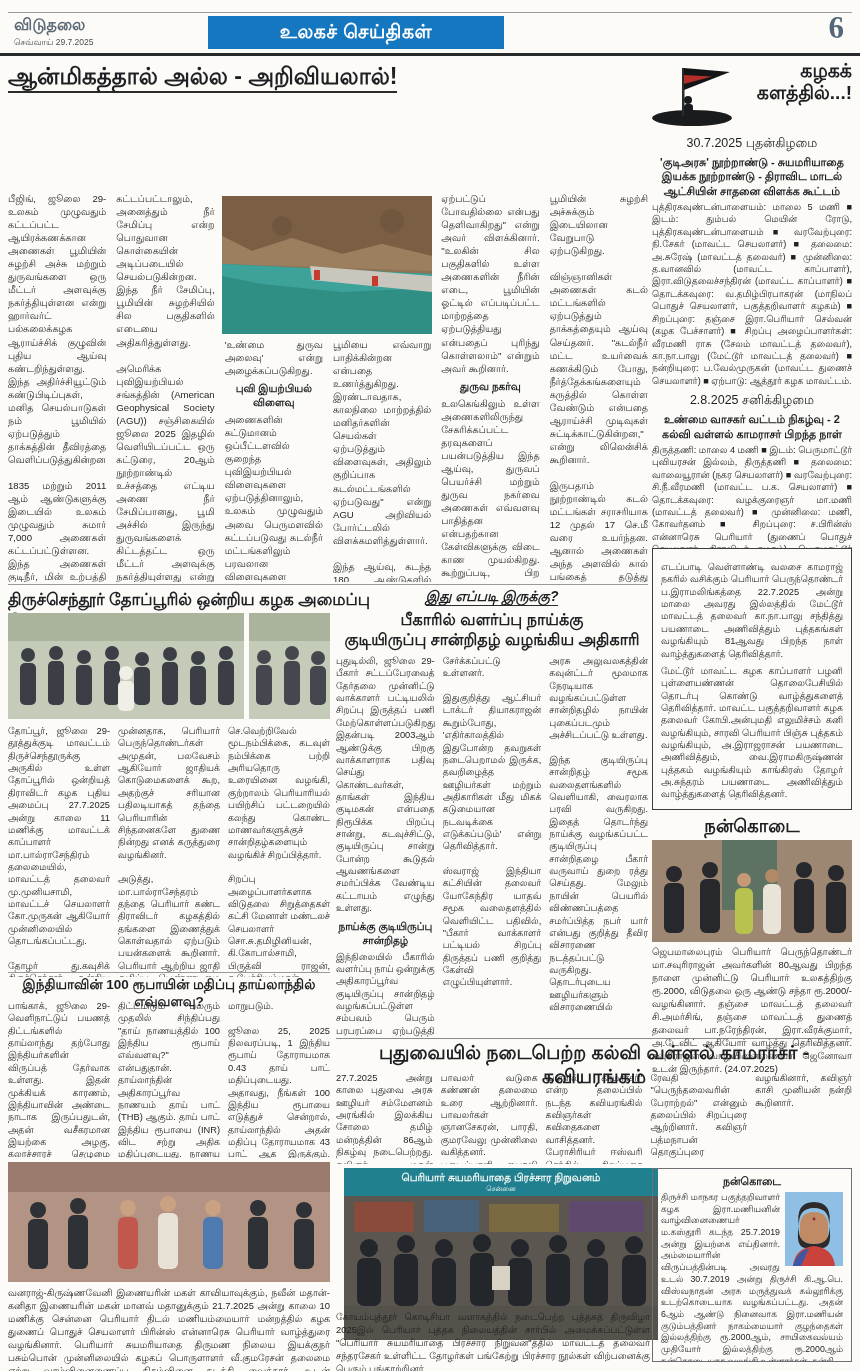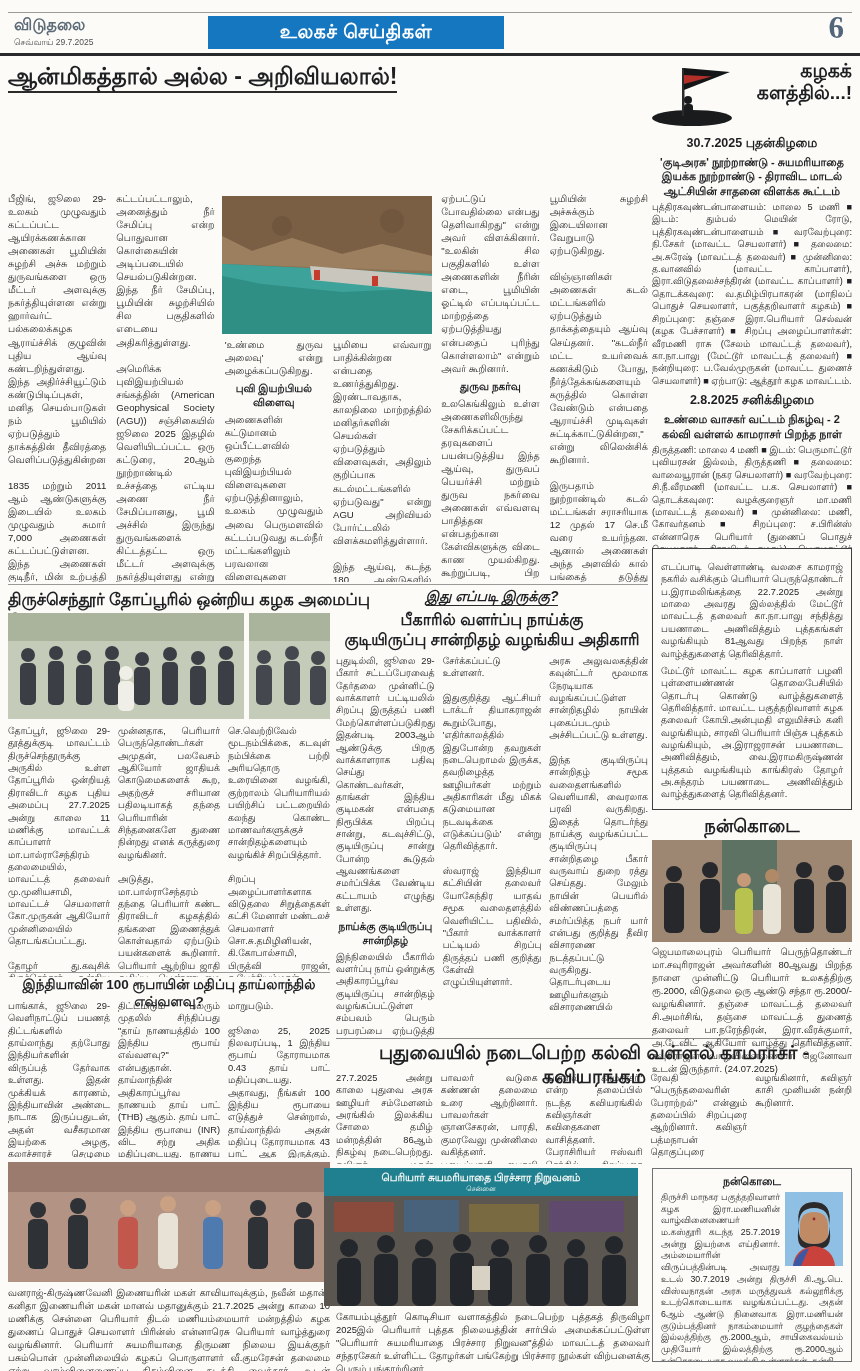--- a/index.html
+++ b/index.html
@@ -27,21 +27,21 @@
   .caption{font-size:9.4px;line-height:1.38;text-align:justify;white-space:pre-line;color:#222;}
   .sec-head{font-weight:bold;font-size:16.5px;}
   .sec-head-center{font-weight:bold;font-size:16px;text-align:center;line-height:1.25;white-space:pre-line;}
   .mini-kicker{font-weight:bold;font-size:14px;text-align:center;}
   .mini-kicker span{border-bottom:1.5px solid #2b2b2b;padding-bottom:1px;font-style:italic;}
   
   .photo{position:absolute;overflow:hidden;background:#b9b2a6;}
   .photo svg{display:block;width:100%;height:100%;}
   
   .kalam-title{font-weight:bold;font-size:19px;line-height:1.15;text-align:right;white-space:pre-line;}
-  .ev-date{font-weight:bold;font-size:12.5px;text-align:center;margin-top:6px;}
+  .ev-date{font-weight:normal;font-size:12.5px;text-align:center;margin-top:6px;}
   .ev-title{font-weight:bold;font-size:11px;text-align:center;line-height:1.3;white-space:pre-line;margin-top:3px;}
   .ev-body{font-size:9.2px;line-height:1.35;text-align:justify;white-space:pre-line;margin-top:3px;}
   .boxed{border:1.5px solid #3c3d40;background:#fcfbf7;}
   .box-title{font-weight:bold;font-size:14.5px;text-align:center;line-height:1.3;white-space:pre-line;}
   .big-nankodai{font-weight:bold;font-size:18px;text-align:center;}
   .box2-title{font-weight:bold;font-size:11px;text-align:center;}
   .banner-strip{background:#20808f;color:#f2f6f4;text-align:center;padding:3px 0 2px 0;}
   .banner-l1{font-weight:bold;font-size:10.5px;}
   .banner-l2{font-size:7px;}
   .kav-rule{border-top:1px solid #8b8b89;}
@@ -232,21 +232,21 @@
   <div class="abs kav-rule" style="top:1038px;left:336px;width:516px;height:0;"></div>
   <div class="abs" style="top:1042px;left:336px;width:516px;font-weight:bold;font-size:19px;text-align:center;">புதுவையில் நடைபெற்ற கல்வி வள்ளல் காமராசர் - கவியரங்கம்</div>
   <div class="abs cols" style="top:1072px;left:336px;width:516px;height:92px;gap:8px;">
     <div class="col btxt-sm">27.7.2025 அன்று காலை புதுவை அரசு ஊழியர் சம்மேளனம் அரங்கில் இலக்கிய சோலை தமிழ் மன்றத்தின் 86ஆம் நிகழ்வு நடைபெற்றது. கவிஞர் மதன் வரவேற்றார்.</div>
     <div class="col btxt-sm">பாவலர் வடுகை கண்ணன் தலைமை உரை ஆற்றினார். பாவலர்கள் ஞானசேகரன், பாரதி, குமரவேலு முன்னிலை வகித்தனர். படைப்பாளி பைரவி தலைமையில் "கல்வி</div>
     <div class="col btxt-sm">வள்ளல் காமராசர்" என்ற தலைப்பில் நடந்த கவியரங்கில் கவிஞர்கள் கவிதைகளை வாசித்தனர். பேராசிரியர் ஈஸ்வரி செந்தில் சிறப்புரை ஆற்றினார்.</div>
     <div class="col btxt-sm">ரேவதி "பெருந்தலைவரின் பேராற்றல்" என்னும் தலைப்பில் சிறப்புரை ஆற்றினார். கவிஞர் பத்மநாபன் தொகுப்புரை</div>
     <div class="col btxt-sm">வழங்கினார், கவிஞர் காசி முனியன் நன்றி கூறினார்.</div>
   </div>
 
-  <div class="photo" style="left:324px;top:1168px;width:314px;height:138px;background:#55524c;">
+  <div class="photo" style="left:344px;top:1168px;width:314px;height:172px;background:#55524c;">
     <div class="banner-strip">
       <div class="banner-l1">பெரியார் சுயமரியாதை பிரச்சார நிறுவனம்</div>
       <div class="banner-l2">சென்னை</div>
     </div>
     <svg viewBox="0 0 314 110" preserveAspectRatio="none" style="height:110px;">
       <rect width="314" height="110" fill="#5b5750"></rect>
       <rect x="10" y="6" width="60" height="30" fill="#8a4a3c"></rect>
       <rect x="80" y="4" width="55" height="32" fill="#47627a"></rect>
       <rect x="145" y="8" width="70" height="28" fill="#7a6a42"></rect>
       <rect x="225" y="5" width="75" height="31" fill="#5f4a6e"></rect>

